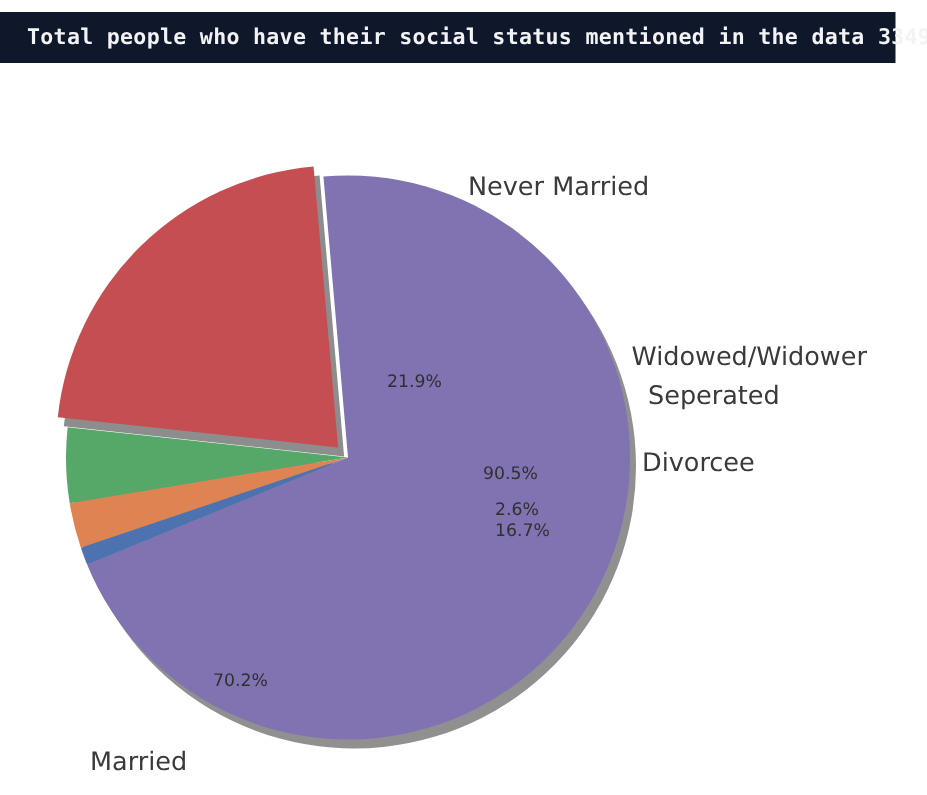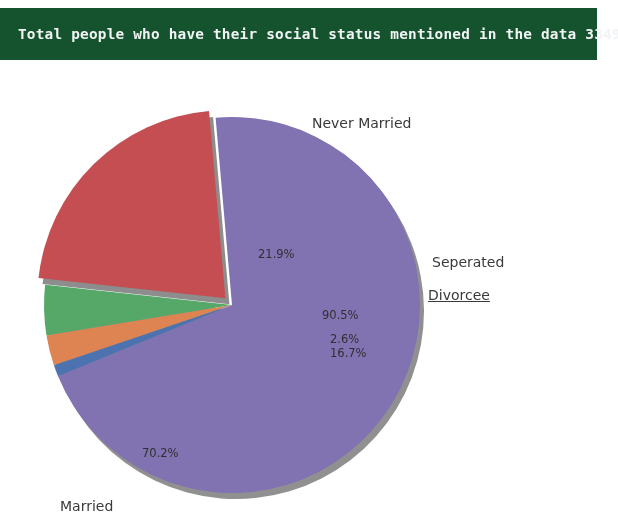--- a/index.html
+++ b/index.html
@@ -14,22 +14,22 @@
     overflow: hidden;
     font-family: "DejaVu Sans", sans-serif;
   }
 
   
   #title-banner {
     position: absolute;
     left: 0;
     top: 8px;
     width: 597px;
-    height: 52px;
-    background: #14532d;
+    height: 34px;
+    background: #0f172a;
     display: flex;
     align-items: center;
     box-sizing: border-box;
     padding-left: 18px;
   }
   #title-text {
     color: #f2f3f5;
     font-family: "DejaVu Sans Mono", "Liberation Mono", monospace;
     font-size: 14.4px;
     font-weight: bold;
@@ -52,21 +52,21 @@
   }
 
   
   .cat-label, .pct-label {
     position: absolute;
     font-family: "DejaVu Sans", sans-serif;
     color: #3a3a3a;
     white-space: nowrap;
   }
   .cat-label {
-    font-size: 14px;
+    font-size: 17px;
   }
   .pct-label {
     font-size: 11.5px;
     color: #303030;
     margin-top: 48px;
   }
 </style>
 </head>
 <body>
 
@@ -90,24 +90,25 @@
       <path id="sl-married" d="M 232.00 245.00 L 58.04 316.28 A 188 188 0 1 0 215.61 57.72 Z" fill="#8172b2"></path>
       <path id="sl-never" d="M 225.42 238.29 L 209.04 51.00 A 188 188 0 0 0 38.51 218.11 Z" fill="#c44e52"></path>
       <path id="sl-wid" d="M 232.00 245.00 L 45.09 224.83 A 188 188 0 0 0 46.48 275.45 Z" fill="#55a868"></path>
       <path id="sl-sep" d="M 232.00 245.00 L 46.48 275.45 A 188 188 0 0 0 53.90 305.21 Z" fill="#dd8452"></path>
       <path id="sl-div" d="M 232.00 245.00 L 53.90 305.21 A 188 188 0 0 0 58.04 316.28 Z" fill="#4c72b0"></path>
     </g>
   </svg>
 
   <div class="cat-label" style="left:312px; top:55px;">Never Married</div>
 
+  <div class="cat-label" style="left:421px; top:168px;">Widowed/Widower</div>
 
   <div class="cat-label" style="left:432px; top:194px;">Seperated</div>
 
-  <div class="cat-label" style="left:428px; top:227px;text-decoration:underline;">Divorcee</div>
+  <div class="cat-label" style="left:428px; top:239px;">Divorcee</div>
 
   <div class="cat-label" style="left:60px; top:415px;margin-top:23px;">Married</div>
 
   <div class="pct-label" style="left:258px; top:139px;">21.9%</div>
 
   <div class="pct-label" style="left:322px; top:200px;">90.5%</div>
 
   <div class="pct-label" style="left:330px; top:224px;text-align:right;">2.6%</div>
 
   <div class="pct-label" style="left:330px; top:238px;">16.7%</div>

